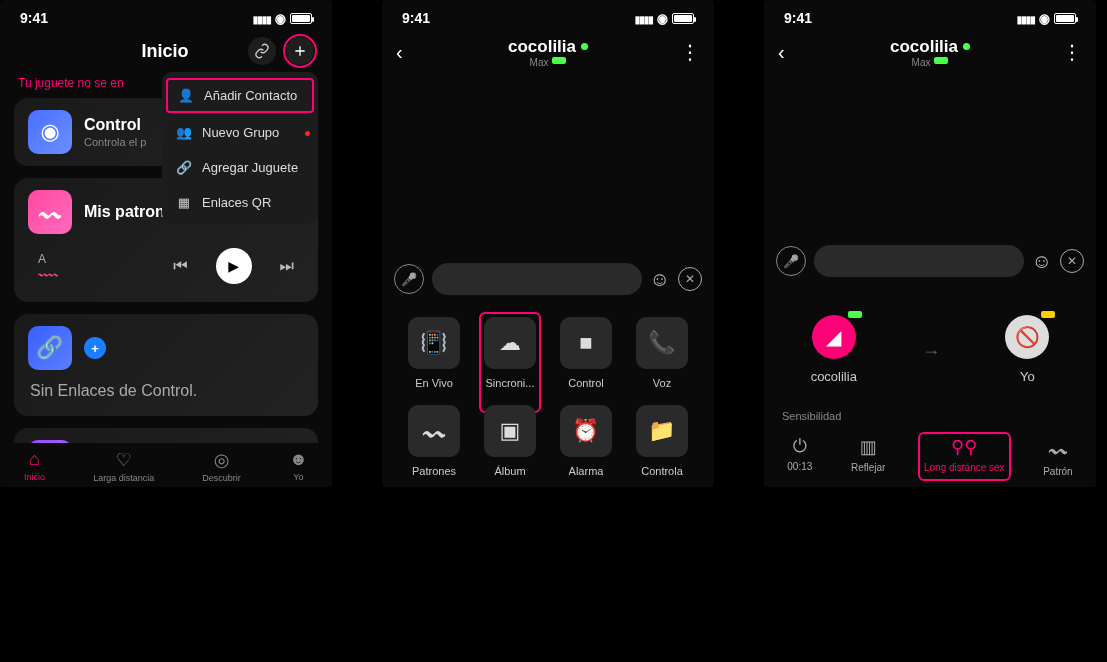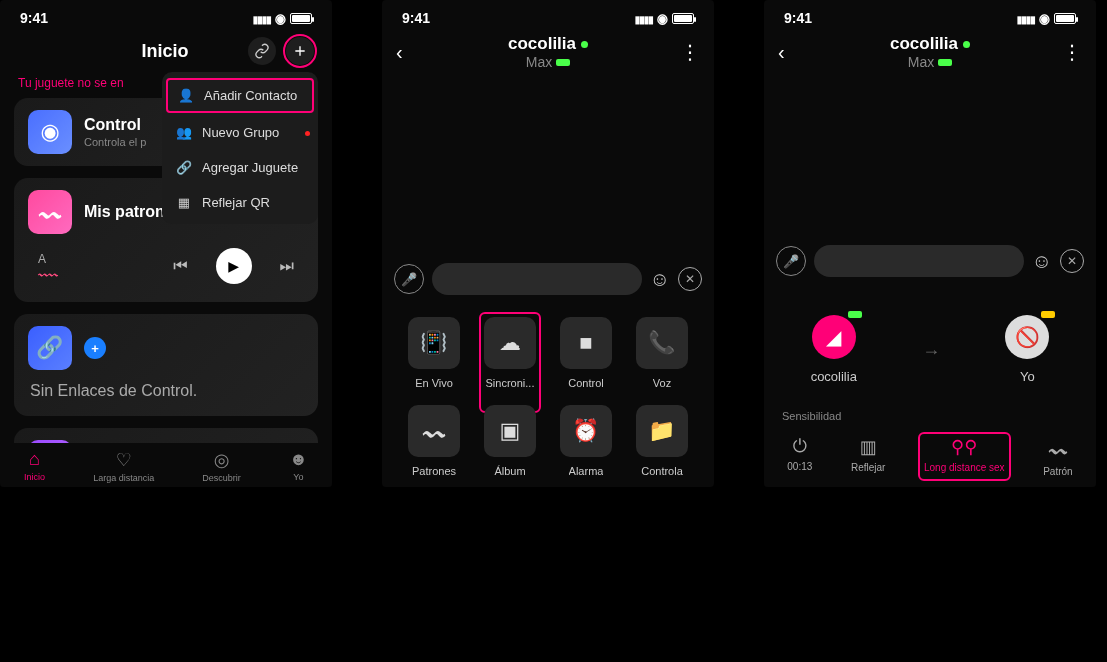--- a/index.html
+++ b/index.html
@@ -175,21 +175,21 @@
 .chat-header {
   display: flex;
   align-items: center;
   padding: 8px 14px;
   height: 44px;
 }
 .back-btn { font-size: 20px; color:#fff; width:24px; }
 .chat-title-wrap { flex:1; text-align:center; }
 .chat-title { font-size: 17px; font-weight: 600; display:inline-flex; align-items:center; gap:5px;}
 .online-dot { width:7px; height:7px; border-radius:50%; background:#4aff4a; display:inline-block;}
-.chat-sub { font-size:14px; color:#888; display:flex; align-items:center; justify-content:center; gap:4px;}
+.chat-sub { font-size:10px; color:#888; display:flex; justify-content:center; gap:4px;}
 .more-btn { font-size: 20px; width:24px; text-align:right;}
 
 .chat-body { flex:1; }
 
 .input-row {
   display: flex;
   align-items: center;
   gap: 8px;
   padding: 8px 12px;
 }
@@ -421,21 +421,21 @@
       <span class="dropdown-icon">👥</span>
       <span>Nuevo Grupo</span>
       <span class="red-dot"></span>
     </div>
     <div class="dropdown-item">
       <span class="dropdown-icon">🔗</span>
       <span>Agregar Juguete</span>
     </div>
     <div class="dropdown-item">
       <span class="dropdown-icon">▦</span>
-      <span>Reflejar QR</span>
+      <span>Enlaces QR</span>
     </div>
   </div>
 
   <div class="bottom-nav">
     <div class="nav-item active">
       <span class="nav-icon">⌂</span>
       <span>Inicio</span>
     </div>
     <div class="nav-item">
       <span class="nav-icon">♡</span>

